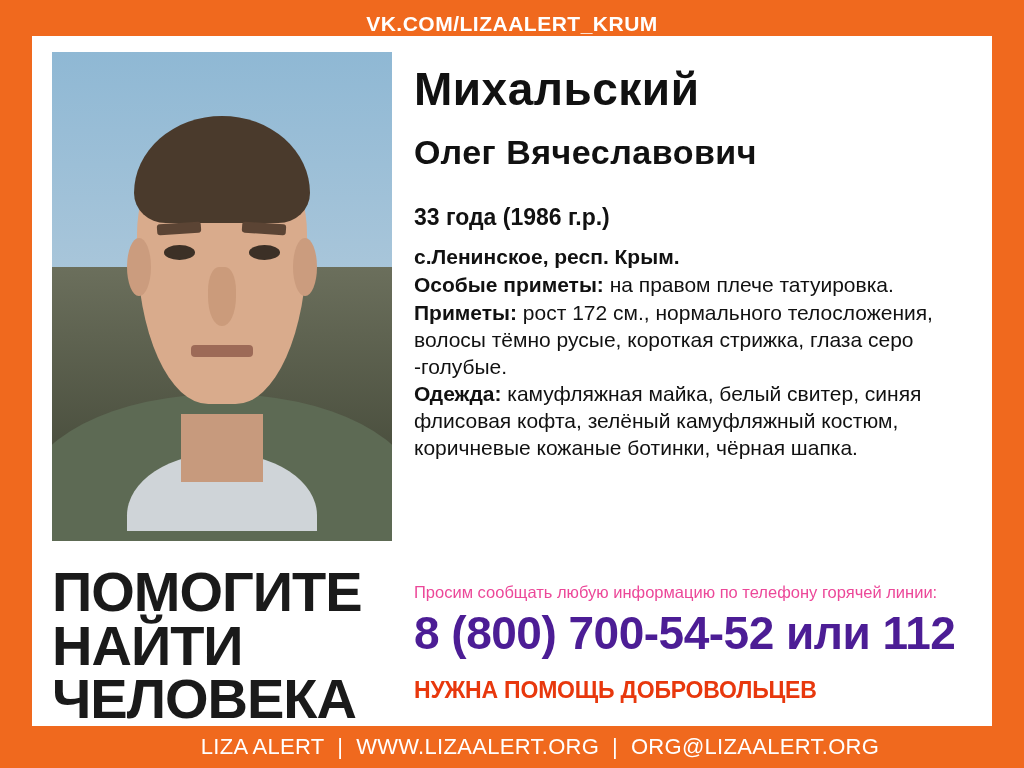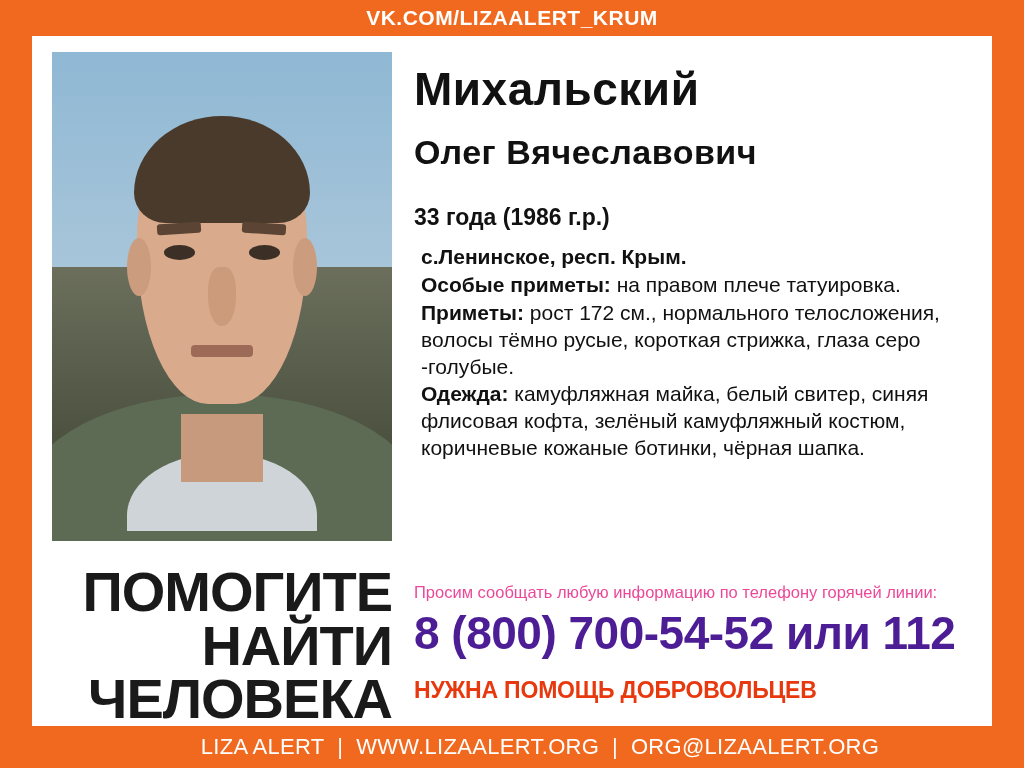--- a/index.html
+++ b/index.html
@@ -16,21 +16,21 @@
   .poster {
     position: relative;
     width: 1024px;
     height: 768px;
     background: #f0691e;
     box-sizing: border-box;
   }
   .top-banner {
     height: 36px;
     display: flex;
-    align-items: center;
+    align-items: flex-end;
     justify-content: center;
     color: #ffffff;
     font-weight: bold;
     font-size: 21px;
     letter-spacing: 0.5px;
     border-radius: 18px;
   }
   .card {
     position: absolute;
     left: 32px;
@@ -110,21 +110,21 @@
     position: absolute; left: 46%; top: 44%; width: 8%; height: 12%;
     background: #cb9b7b; border-radius: 40% 40% 50% 50%;
   }
   .photo .mouth {
     position: absolute; left: 41%; top: 60%; width: 18%; height: 2.4%;
     background: #9d6a57; border-radius: 4px;
   }
   .help-text {
     margin-top: 24px;
     width: 340px;
-    text-align: right;
+    text-align: left;
     color: #1a1a1a;
     font-weight: bold;
     line-height: 0.96;
     font-size: 56px;
     letter-spacing: -1px;
   }
   .help-text div { white-space: nowrap; }
   .right-col {
     flex: 1;
     padding: 30px 24px 4px 22px;
@@ -152,21 +152,21 @@
     font-weight: bold;
     color: #111;
     margin-top: 32px;
   }
   .details {
     margin-top: 13px;
     font-size: 21px;
     color: #111;
     line-height: 1.28;
   }
-  .details p { margin: 0 0 1px 7px; }
+  .details p { margin: 0 0 1px 0; }
   .details .b { font-weight: bold; }
   .details .line-bold { font-weight: bold; }
   .spacer { flex: 1; }
   .hotline-label {
     font-size: 16.5px;
     color: #ec4899;
     margin-bottom: 6px;
   }
   .phone {
     font-size: 46px;

